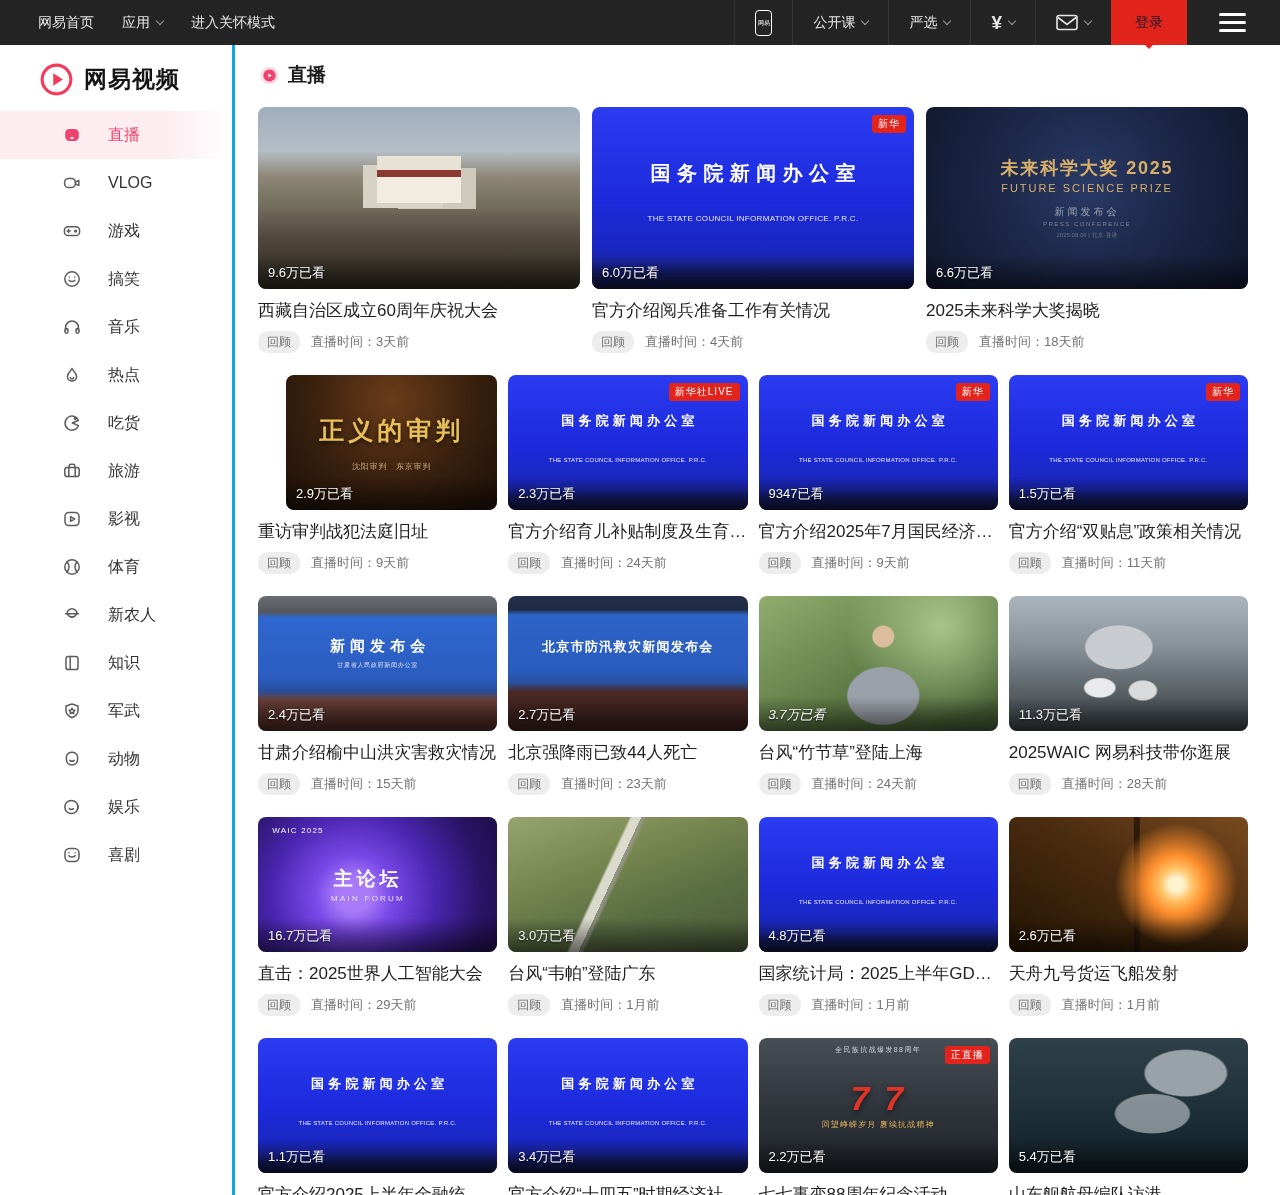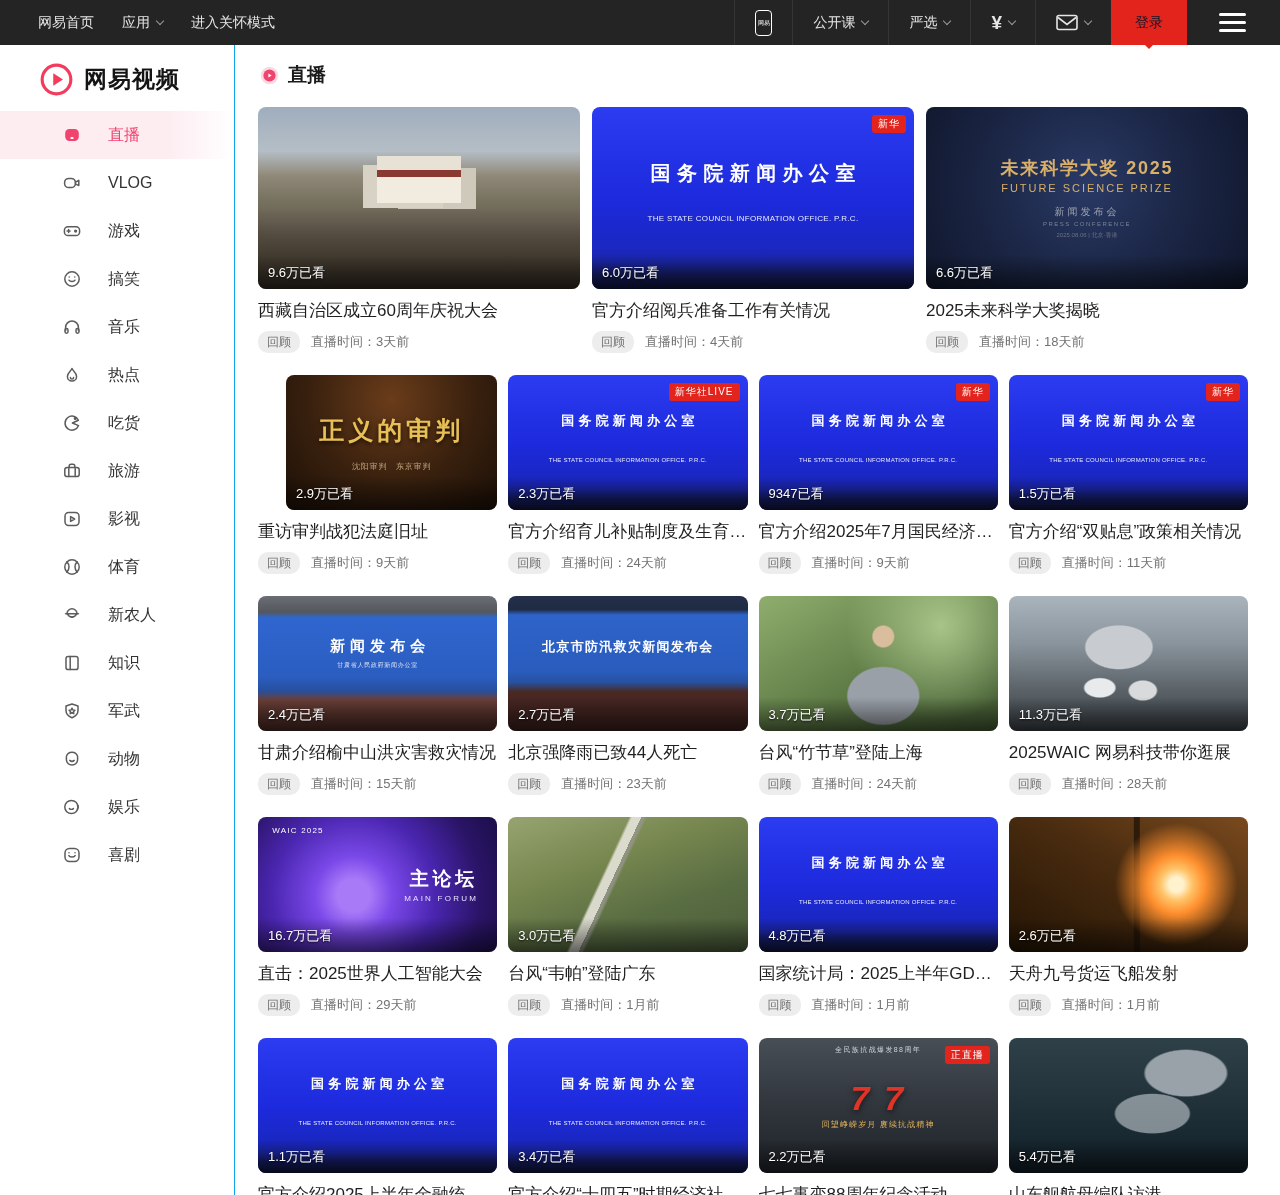--- a/index.html
+++ b/index.html
@@ -25,21 +25,21 @@
   .tb-login::after { content:""; position:absolute; left:50%; bottom:-10px; margin-left:-6px;
     border:6px solid transparent; border-top-color:#e3241d; }
   .yen { font-size:19px; font-weight:700; }
   .phone-icon { display:flex; align-items:center; justify-content:center; width:17px; height:26px;
     border:1.5px solid #fff; border-radius:4px; }
   .phone-icon i { font-style:normal; color:#fff; font-size:6px; line-height:1; }
   .envelope { display:block; }
 
   
   .sidebar { position:fixed; top:45px; left:0; bottom:0; width:235px; background:#fff;
-    border-right:1px solid #0ea5e9; z-index:40; }
+    border-right:3px solid #0ea5e9; z-index:40; }
   .brand { display:flex; align-items:center; gap:9px; padding:16px 0 13px 38px; }
   .brand-text { font-size:23px; font-weight:700; color:#141414; letter-spacing:1px; }
   .menu-item { display:flex; align-items:center; gap:26px; height:48px; padding-left:62px; }
   .menu-item .mi-icon { display:flex; width:20px; height:20px; }
   .menu-item .mi-label { font-size:16px; color:#333; }
   .menu-item.active { background:linear-gradient(90deg,#fdedf1 72%,rgba(253,237,241,0) 100%); }
   .menu-item.active .mi-label { color:#f0436e; }
 
   
   .main { margin-left:235px; padding:45px 32px 0 23px; }
@@ -94,30 +94,30 @@
   .v-gansu .l1 { color:#dfe6f5; font-size:6px; letter-spacing:.12em; margin-top:3px; }
 
   .v-beijing { background:linear-gradient(180deg,#24304a 0%,#1f2b42 10%,#2e63c8 14%,#2a5cbe 56%,#27519f 64%,#4a2824 71%,#3a201c 100%); }
   .v-beijing .lines { padding-bottom:14%;border-radius:12px; }
   .v-beijing .l0 { color:#fff; font-weight:700; font-size:13px; letter-spacing:.1em; }
 
   .v-typhoon { background:
     radial-gradient(circle at 52% 30%,#d9bd9d 0 6.5%,rgba(0,0,0,0) 7.5%),
     radial-gradient(ellipse at 52% 74%,#9aa0a8 0 20%,rgba(0,0,0,0) 21%),
     radial-gradient(circle at 76% 22%,#a8c488 0%,rgba(0,0,0,0) 45%),
-    linear-gradient(150deg,#8fae6d 0%,#5d7a45 55%,#425932 100%); }
+    linear-gradient(150deg,#8fae6d 0%,#5d7a45 55%,#425932 100%); font-style: italic; }
 
   .v-waicexpo { background:
     radial-gradient(ellipse at 38% 68%,#e8eaec 0 7%,rgba(0,0,0,0) 8%),
     radial-gradient(ellipse at 56% 70%,#d8dadc 0 7%,rgba(0,0,0,0) 8%),
     radial-gradient(ellipse at 46% 38%,#c8ccd0 0 18%,rgba(0,0,0,0) 19%),
     linear-gradient(180deg,#aab4bc 0%,#8a949c 35%,#5a6268 70%,#3a4046 100%); }
 
   .v-waicp { background:radial-gradient(circle at 40% 58%,#a87af8 0 10%,#7a48e8 24%,#4a26b0 50%,#2a1466 78%,#1c0e4a 100%); }
-  .v-waicp .lines { align-items:flex-end; padding-right:8%; }
+  .v-waicp .lines { padding-right:8%; }
   .v-waicp .l0 { position:absolute; top:7%; left:6%; color:#fff; font-size:8px; letter-spacing:.15em; }
   .v-waicp .l1 { color:#fff; font-weight:700; font-size:19px; letter-spacing:.2em; }
   .v-waicp .l2 { color:#e8e2ff; font-size:8px; letter-spacing:.28em; }
 
   .v-flood { background:
     linear-gradient(115deg,rgba(0,0,0,0) 40%,rgba(230,228,218,.9) 41% 44%,rgba(150,150,140,.8) 44% 45%,rgba(0,0,0,0) 46%),
     linear-gradient(160deg,#97a471 0%,#77874f 35%,#5a6e43 65%,#4a5c3a 100%); }
 
   .v-rocket { background:
     radial-gradient(circle at 70% 50%,#fff2cc 0 4%,#ffc266 9%,#ff8f2e 16%,rgba(120,60,10,0) 34%),

